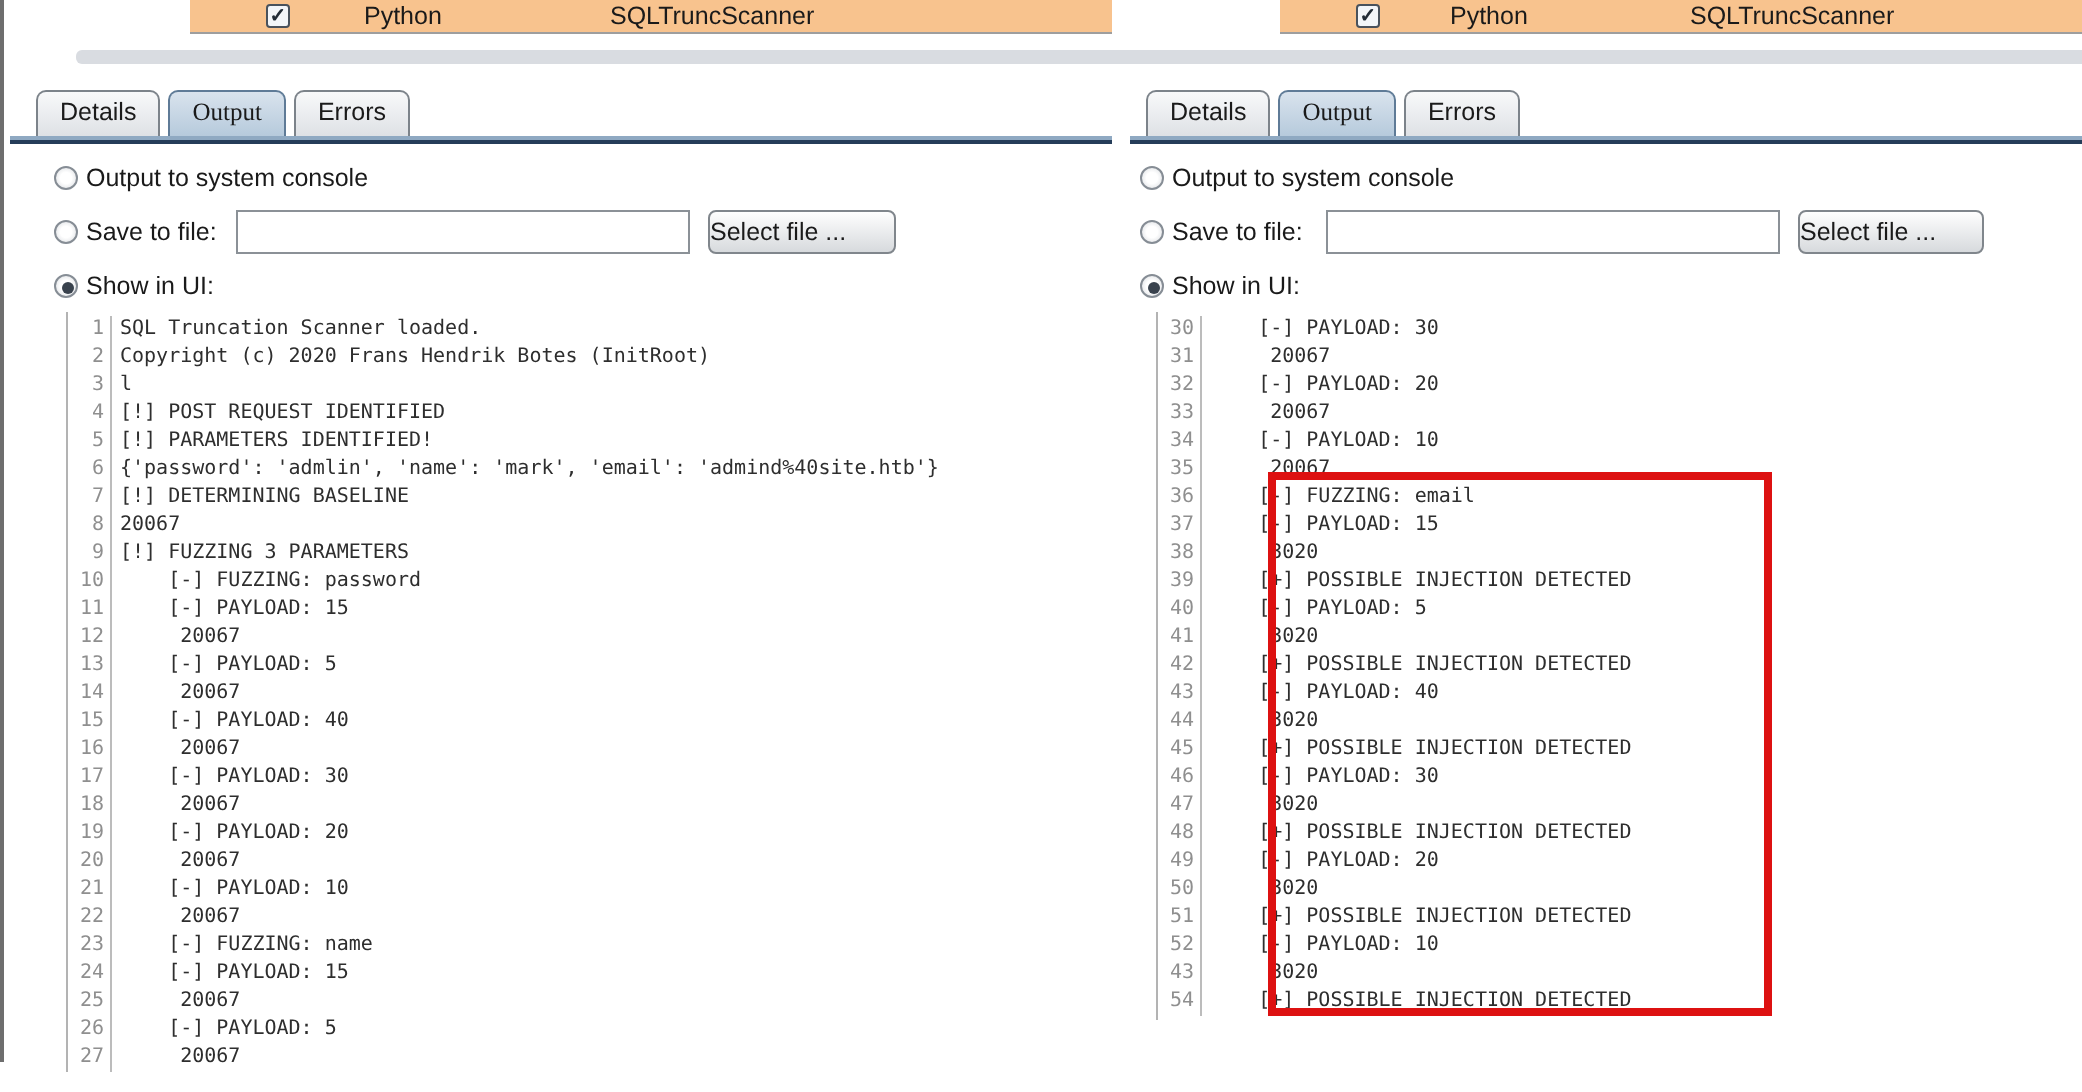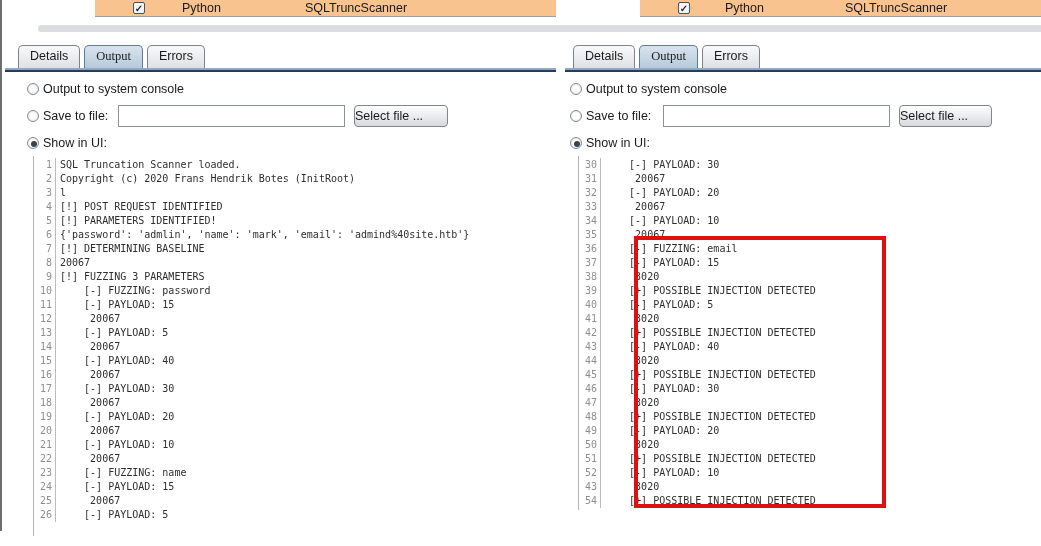--- a/index.html
+++ b/index.html
@@ -109,20 +109,21 @@
       <div class="log-row" data-interactable="false"><span class="ln" data-interactable="false">17</span><span class="lt" data-interactable="false">    [-] PAYLOAD: 30</span></div>
       <div class="log-row" data-interactable="false"><span class="ln" data-interactable="false">18</span><span class="lt" data-interactable="false">     20067</span></div>
       <div class="log-row" data-interactable="false"><span class="ln" data-interactable="false">19</span><span class="lt" data-interactable="false">    [-] PAYLOAD: 20</span></div>
       <div class="log-row" data-interactable="false"><span class="ln" data-interactable="false">20</span><span class="lt" data-interactable="false">     20067</span></div>
       <div class="log-row" data-interactable="false"><span class="ln" data-interactable="false">21</span><span class="lt" data-interactable="false">    [-] PAYLOAD: 10</span></div>
       <div class="log-row" data-interactable="false"><span class="ln" data-interactable="false">22</span><span class="lt" data-interactable="false">     20067</span></div>
       <div class="log-row" data-interactable="false"><span class="ln" data-interactable="false">23</span><span class="lt" data-interactable="false">    [-] FUZZING: name</span></div>
       <div class="log-row" data-interactable="false"><span class="ln" data-interactable="false">24</span><span class="lt" data-interactable="false">    [-] PAYLOAD: 15</span></div>
       <div class="log-row" data-interactable="false"><span class="ln" data-interactable="false">25</span><span class="lt" data-interactable="false">     20067</span></div>
       <div class="log-row" data-interactable="false"><span class="ln" data-interactable="false">26</span><span class="lt" data-interactable="false">    [-] PAYLOAD: 5</span></div>
+      <div class="log-row" data-interactable="false"><span class="ln" data-interactable="false">27</span><span class="lt" data-interactable="false">     20067</span></div>
     </div>
 
   <div class="tabs" style="left:573px;" data-interactable="false">
     <div class="tab" data-interactable="true">Details</div>
     <div class="tab selected" data-interactable="true">Output</div>
     <div class="tab" data-interactable="true">Errors</div>
   </div>
   <div class="tabline" style="left:565px;width:476px;" data-interactable="false"></div>
 
   <span class="radio" style="left:570px;top:83px;" data-interactable="true"></span>

